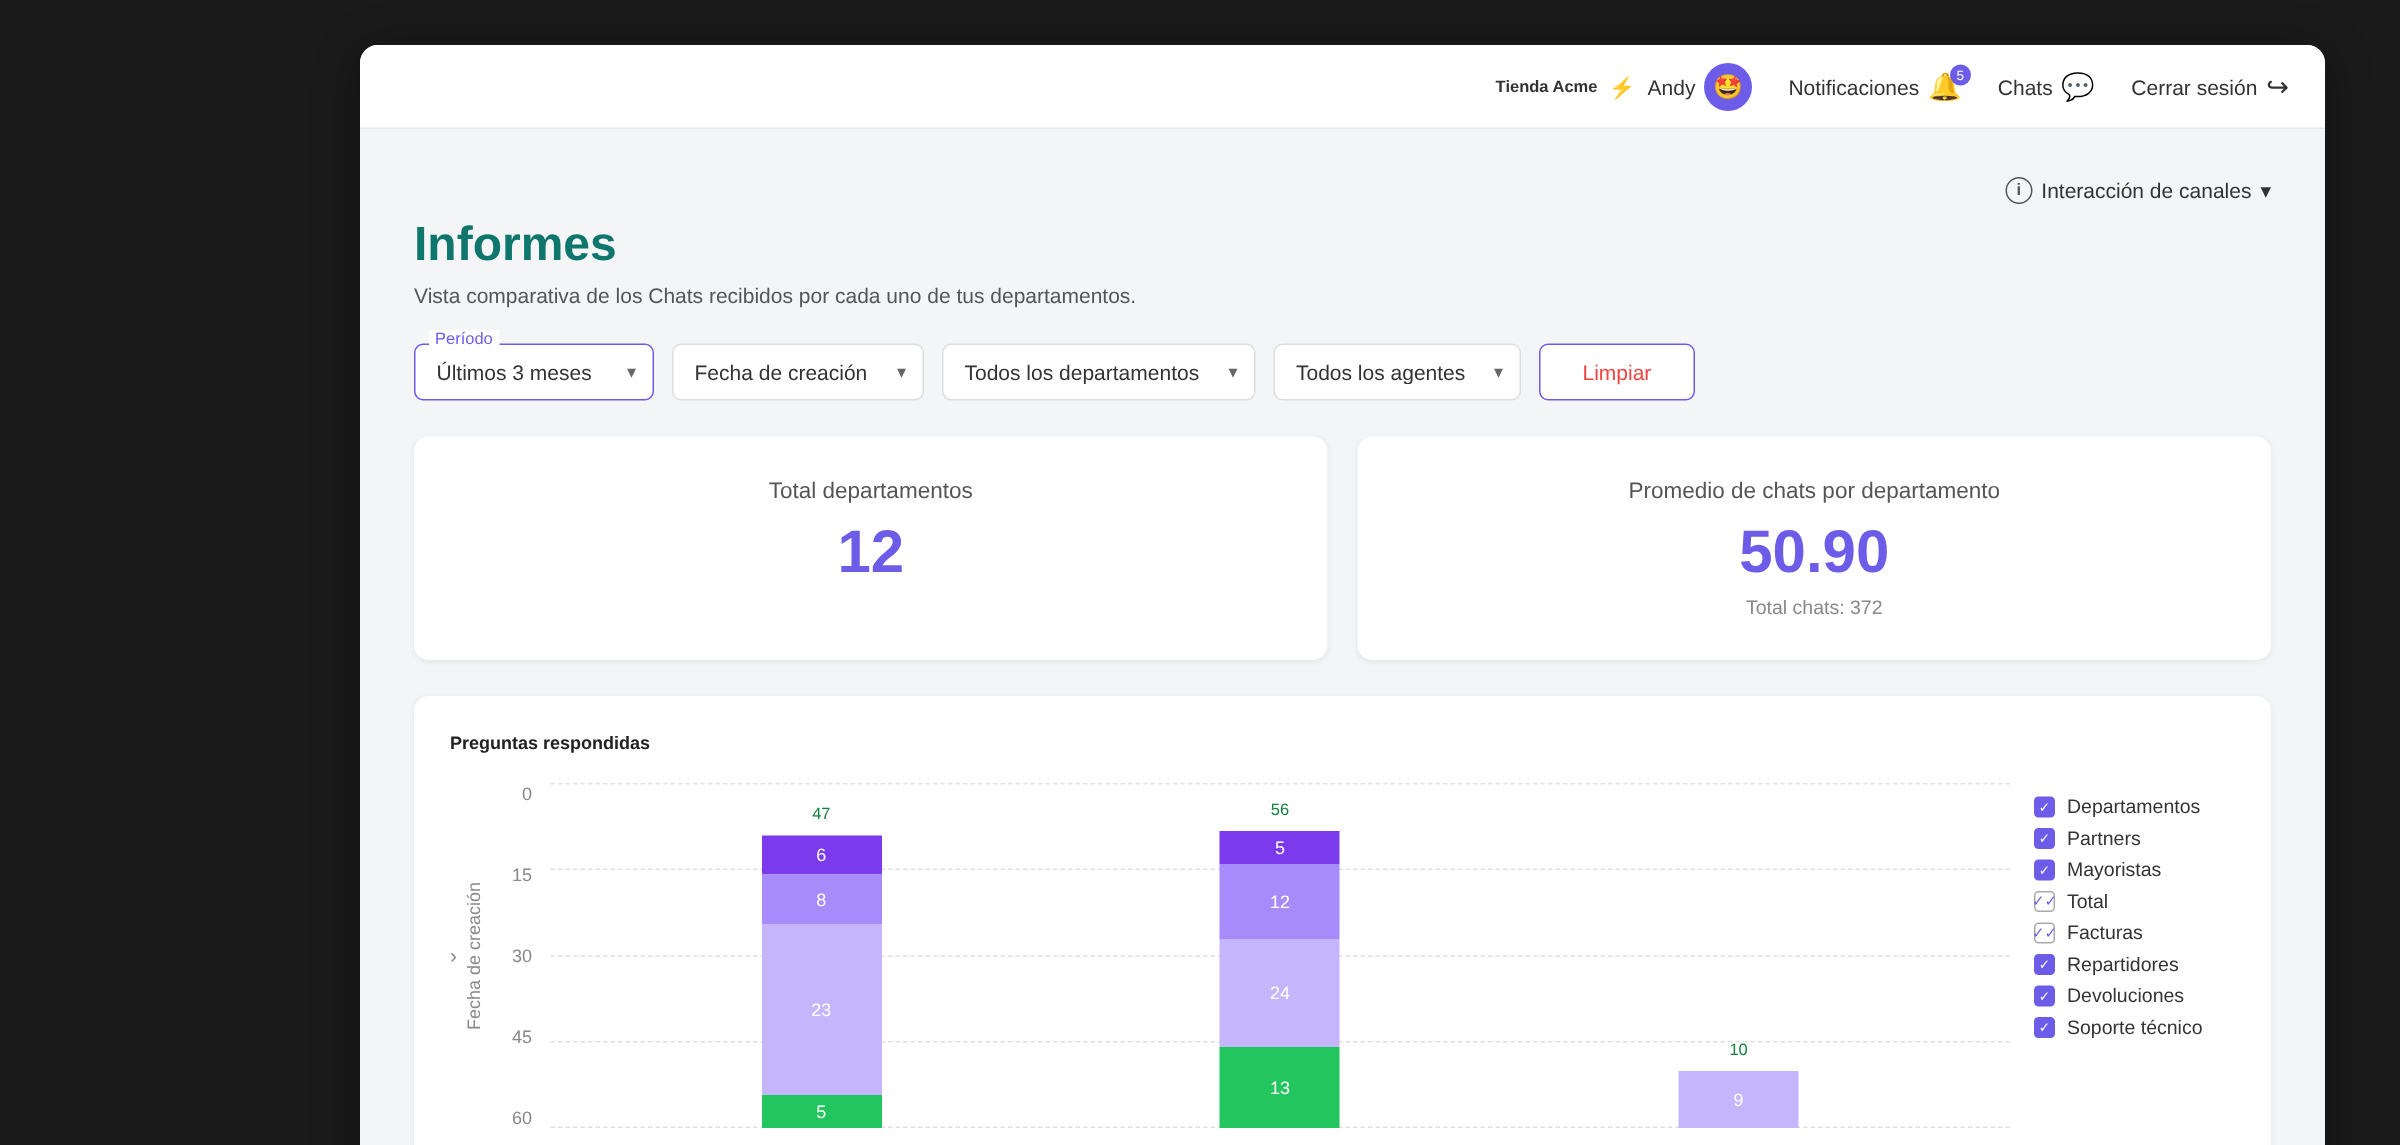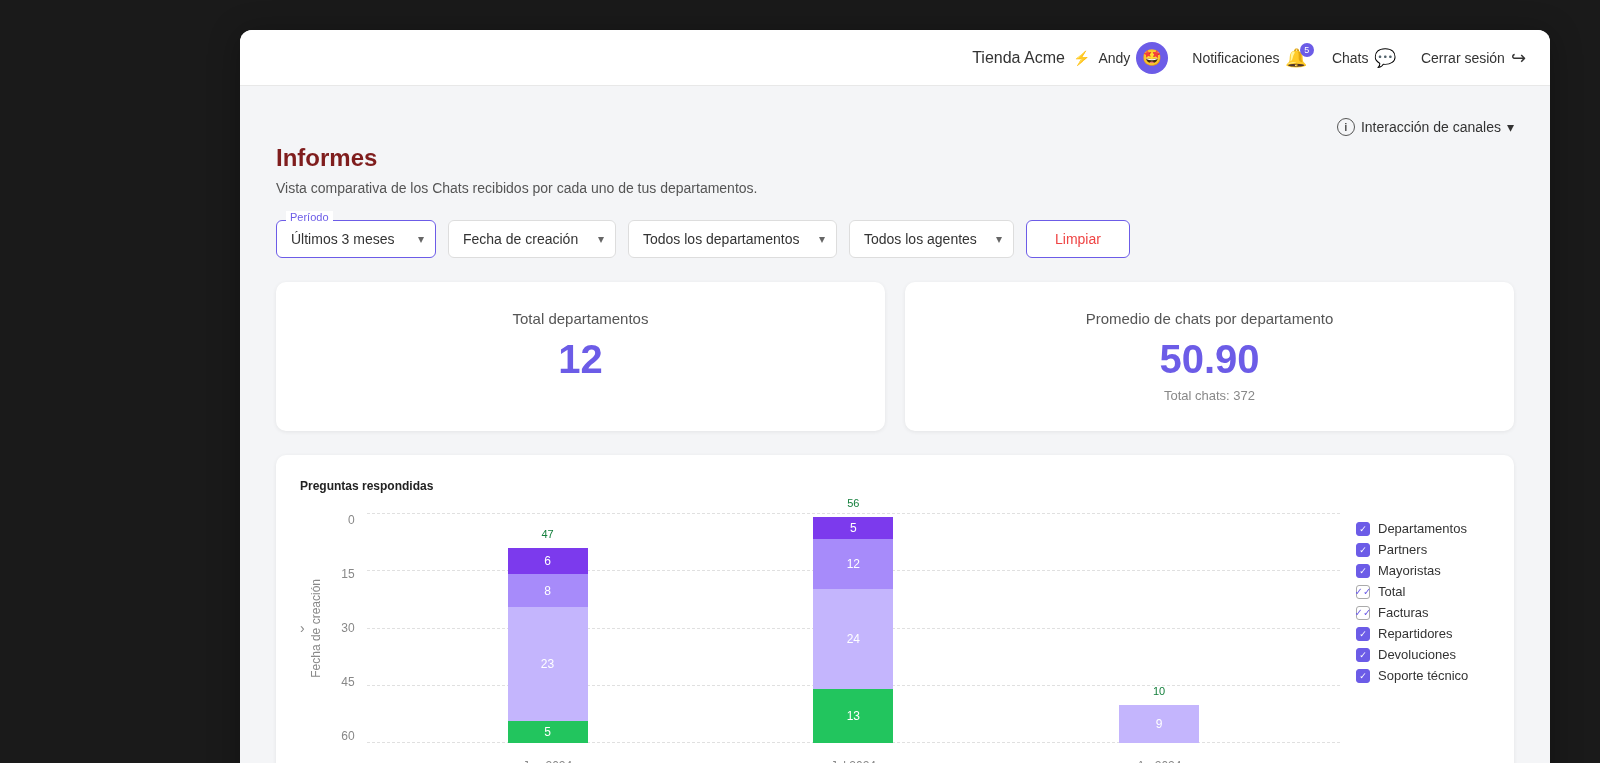--- a/index.html
+++ b/index.html
@@ -96,23 +96,23 @@
       border-radius: 50%;
       border: 1.5px solid #555;
       display: flex;
       align-items: center;
       justify-content: center;
       font-size: 11px;
       font-weight: bold;
       color: #555;
     }
     h1.page-title {
-      font-size: 24px;
+      font-size: 32px;
       font-weight: 700;
-      color: #7f1d1d;
+      color: #0f766e;
       margin-bottom: 8px;
     }
     .page-subtitle {
       font-size: 14px;
       color: #555;
       margin-bottom: 24px;
     }
     
     .filters {
       display: flex;
@@ -385,22 +385,22 @@
       font-size: 10px;
     }
     .chevron-right {
       font-size: 14px;
       color: #888;
       cursor: pointer;
       user-select: none;
       margin-right: 4px;
     }
     .tienda-acme {
-      font-size: 16px;
-      font-weight: 400;
+      font-size: 11px;
+      font-weight: 700;
       text-align: center;
     }
     .tienda-dot {
       color: #f59e0b;
       margin: 0 2px;
     }
   </style>
 </head>
 <body>
 
@@ -510,21 +510,21 @@
                   <div class="bar-seg seg-lighter-purple" style="height:114px;">23</div>
                   <div class="bar-seg seg-green" style="height:22px;">5</div>
                 </div>
               </div>
 
               <div class="bar-group">
                 <span class="bar-label-top">56</span>
                 <div class="stacked-bar">
                   <div class="bar-seg seg-dark-purple" style="height:22px;">5</div>
                   <div class="bar-seg seg-light-purple" style="height:50px;">12</div>
-                  <div class="bar-seg seg-lighter-purple" style="height:100px;">24</div>
+                  <div class="bar-seg seg-lighter-purple" style="height:72px;">24</div>
                   <div class="bar-seg seg-green" style="height:54px;">13</div>
                 </div>
               </div>
 
               <div class="bar-group">
                 <span class="bar-label-top">10</span>
                 <div class="stacked-bar">
                   <div class="bar-seg seg-lighter-purple" style="height:38px;">9</div>
                 </div>
               </div>

